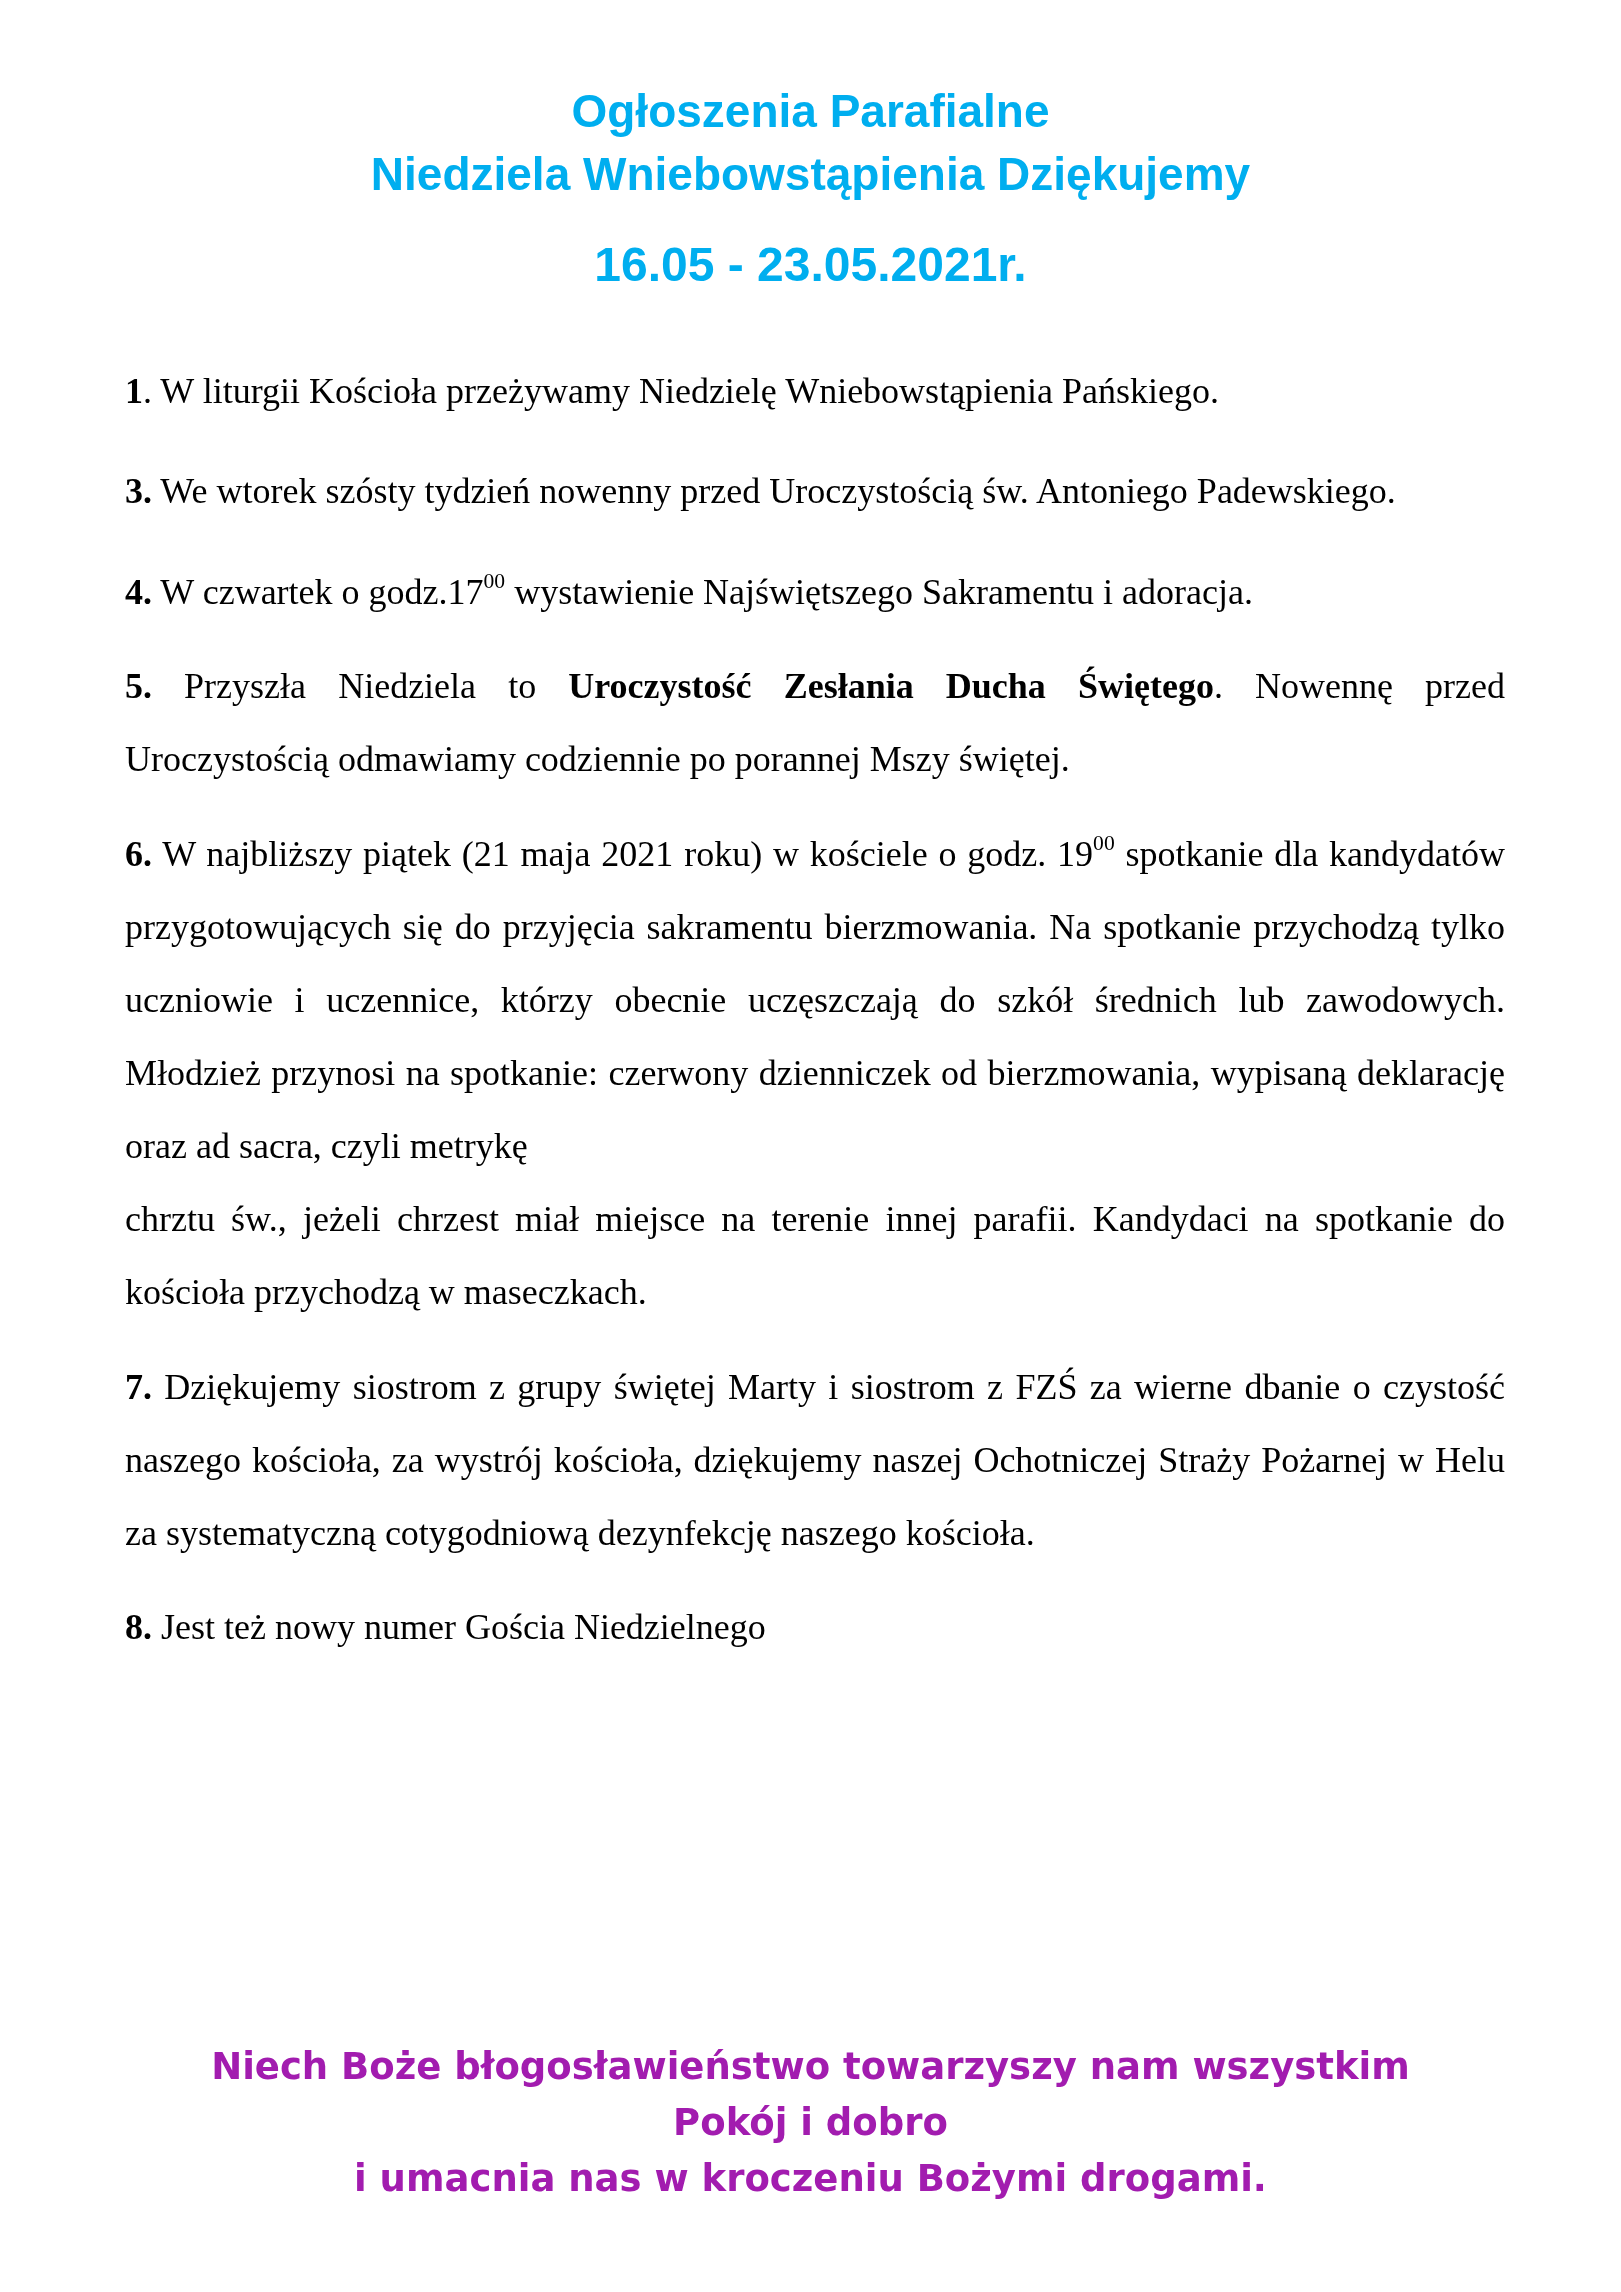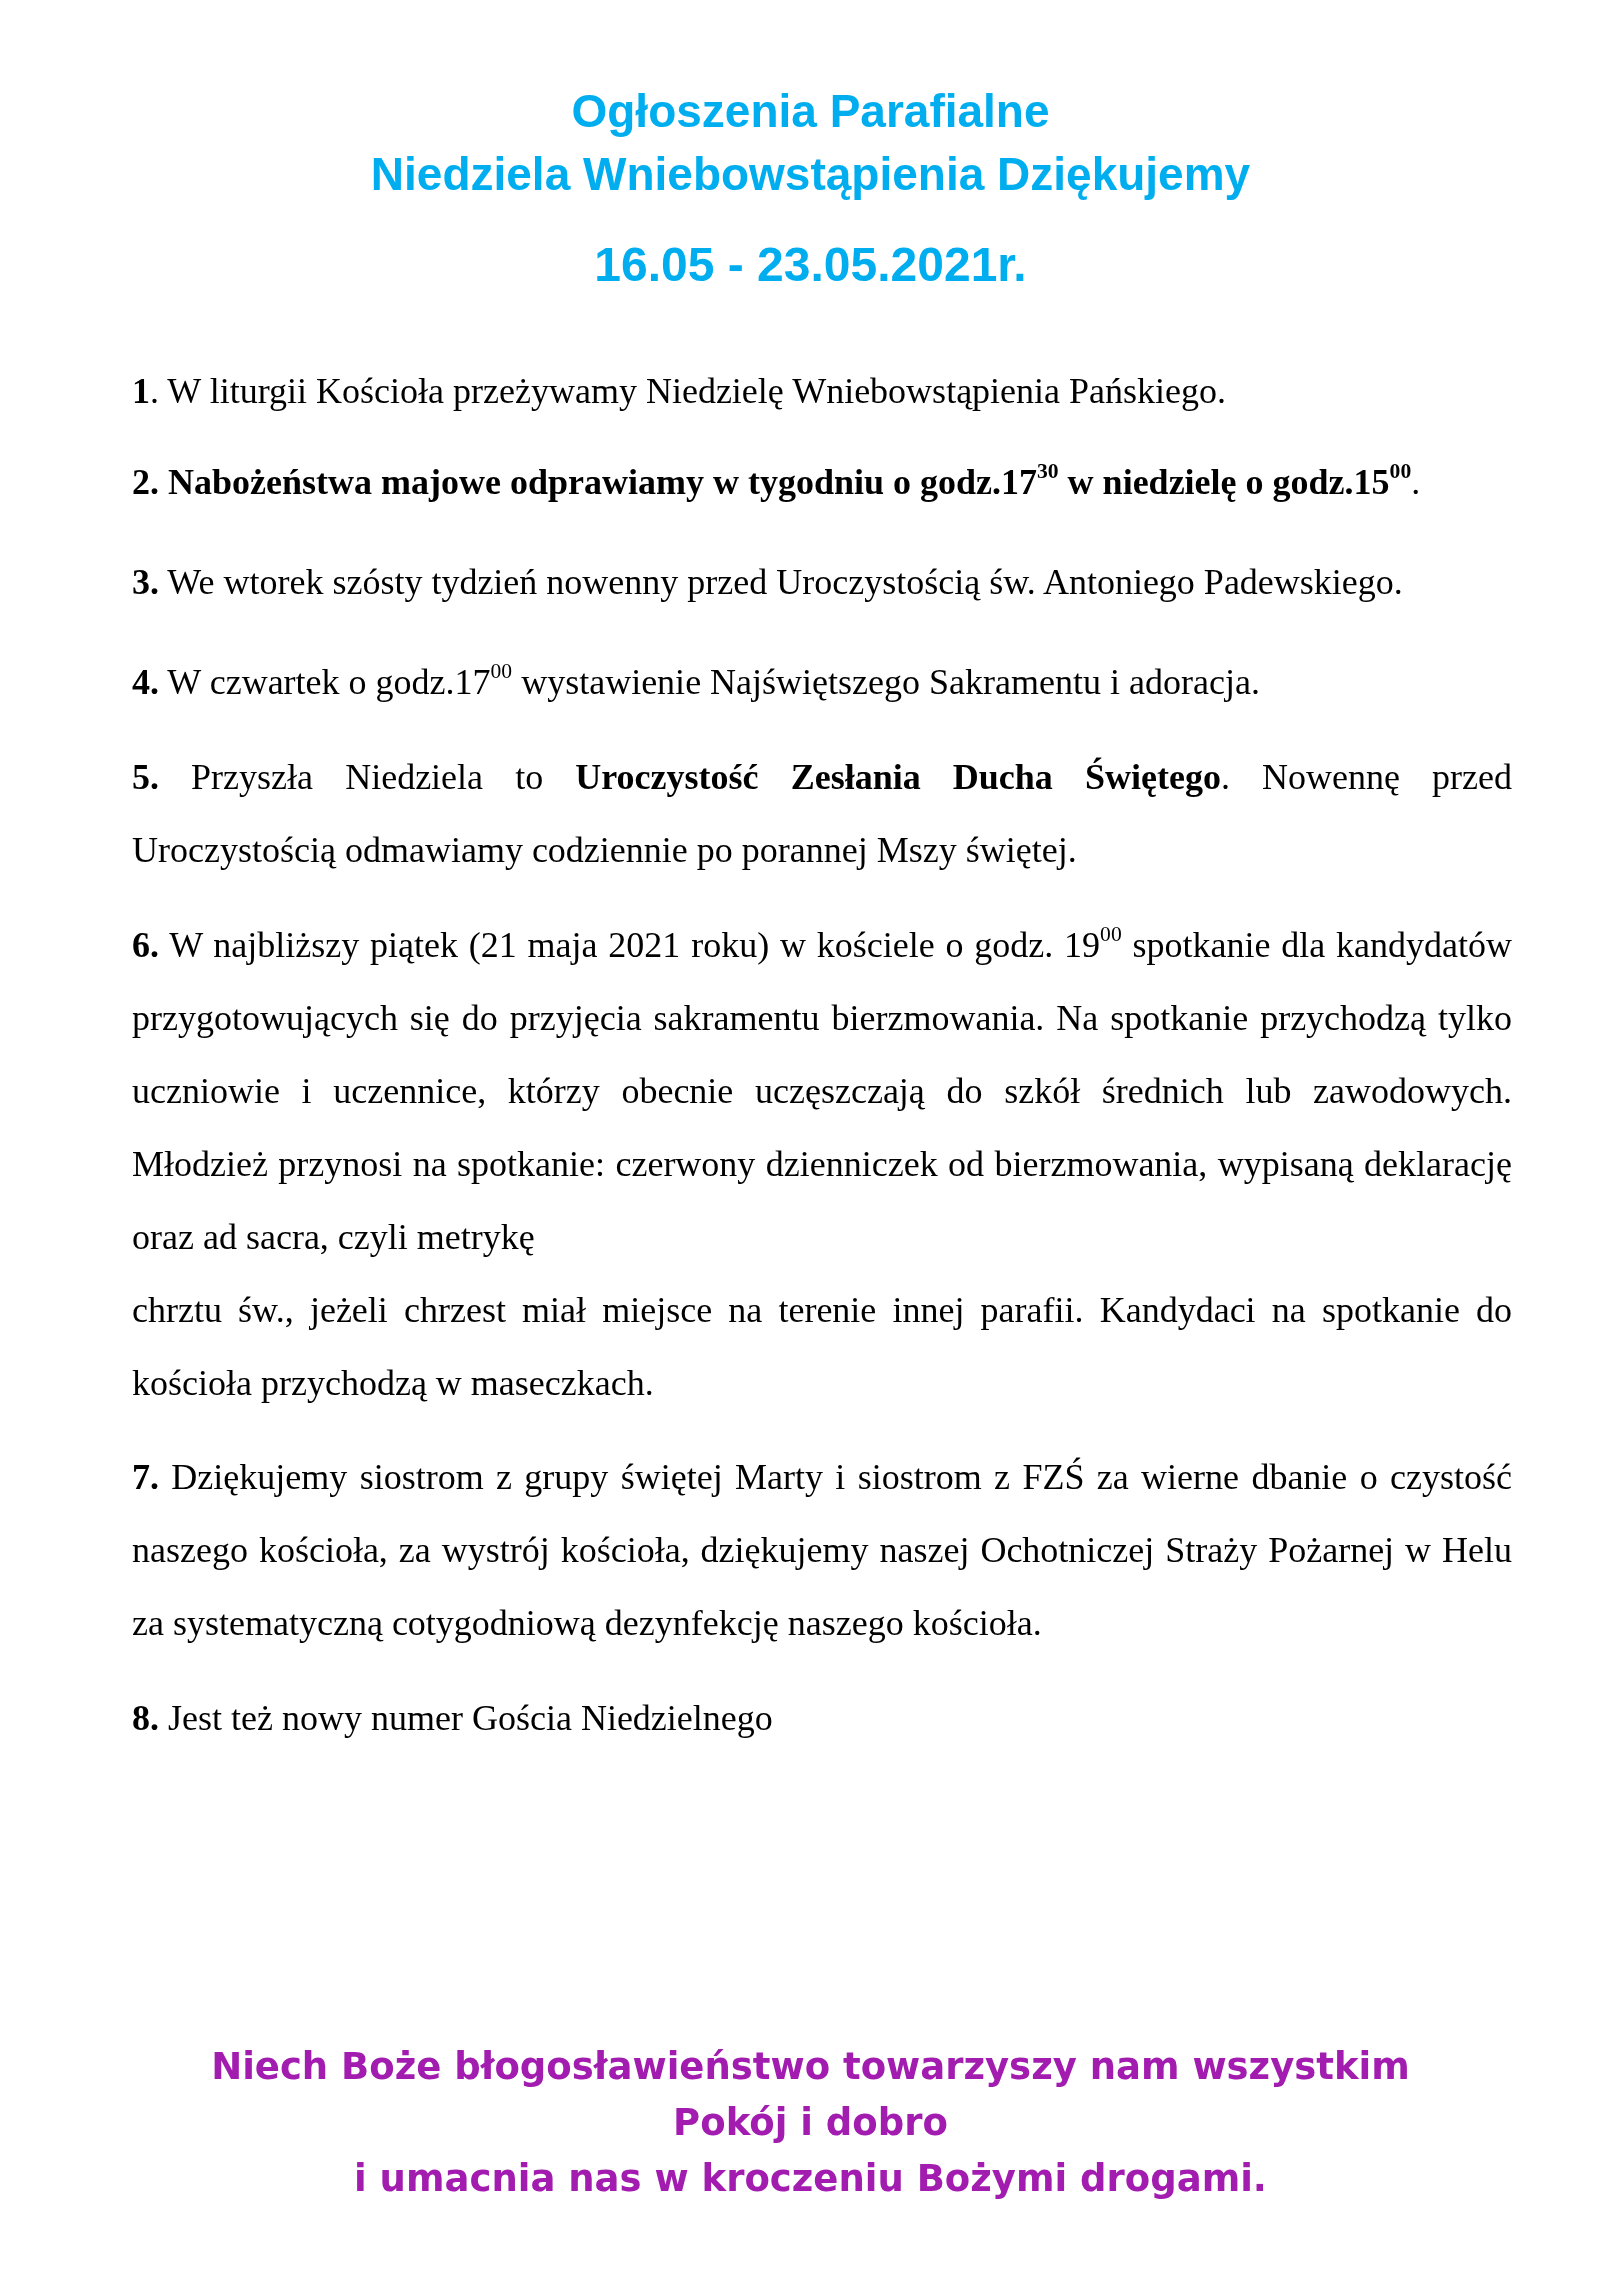--- a/index.html
+++ b/index.html
@@ -5,21 +5,21 @@
     html, body { margin: 0; padding: 0; background: #ffffff; }
     body { width: 1621px; height: 2293px; position: relative; overflow: hidden; }
     .page { position: absolute; left: 0; top: 0; width: 1398px; height: 2293px; }
     .header {
       position: absolute; left: 0; top: 80px; width: 1621px; text-align: center;
       font-family: "Liberation Sans", sans-serif; font-weight: bold; color: #00aeef;
     }
     .title-line { font-size: 46px; line-height: 63px; }
     .date { font-size: 48px; margin-top: 31px; line-height: 55px; }
     .body {
-      position: absolute; left: 132px; top: 355px; width: 1380px;
+      position: absolute; left: 125px; top: 355px; width: 1380px;
       font-family: "Liberation Serif", serif; font-size: 36px; color: #000;
       line-height: 73px;
     }
     .item { text-align: justify; margin: 0; }
     .item + .item { margin-top: 19.6px; }
     .item.i2 { margin-top: 17.6px; }
     .num { font-weight: bold; }
     .b { font-weight: bold; }
     sup { font-size: 21.6px; line-height: 0; vertical-align: 15.7px; }
     .blessing {
@@ -36,21 +36,20 @@
   <div class="header">
     <div class="title-line">Ogłoszenia Parafialne</div>
     <div class="title-line">Niedziela Wniebowstąpienia Dziękujemy</div>
     <div class="date">16.05 - 23.05.2021r.</div>
   </div>
 
   <div class="body">
 
     <p class="item"><span class="num">1</span><span>. W liturgii Kościoła przeżywamy Niedzielę Wniebowstąpienia Pańskiego.</span></p>
 
-    <p class="item i2 b"><span class="num">2</span><span>. Nabożeństwa majowe odprawiamy w tygodniu o godz.17</span><sup>30</sup><span> w niedzielę o godz.15</span><sup>00</sup><span style="font-weight:normal">.</span></p>
 
     <p class="item" style="margin-top:27.4px"><span class="num">3.</span><span> We wtorek szósty tydzień nowenny przed Uroczystością św. Antoniego Padewskiego.</span></p>
 
     <p class="item" style="margin-top:27.4px"><span class="num">4.</span><span> W czwartek o godz.17</span><sup>00</sup><span> wystawienie Najświętszego Sakramentu i adoracja.</span></p>
 
     <p class="item" style="margin-top:21.6px"><span class="num">5.</span><span> Przyszła Niedziela to </span><span class="b">Uroczystość Zesłania Ducha Świętego</span><span>. Nowennę przed Uroczystością odmawiamy codziennie po porannej Mszy świętej.</span></p>
 
     <p class="item" style="margin-top:21.6px"><span class="num">6.</span><span> W najbliższy piątek (21 maja 2021 roku) w kościele o godz. 19</span><sup>00</sup><span> spotkanie dla kandydatów przygotowujących się do przyjęcia sakramentu bierzmowania. Na spotkanie przychodzą tylko uczniowie i uczennice, którzy obecnie uczęszczają do szkół średnich lub zawodowych. Młodzież przynosi na spotkanie: czerwony dzienniczek od bierzmowania, wypisaną deklarację oraz ad sacra, czyli metrykę</span><br><span>chrztu św., jeżeli chrzest miał miejsce na terenie innej parafii. Kandydaci na spotkanie do kościoła przychodzą w maseczkach.</span></p>
 
     <p class="item" style="margin-top:21.6px"><span class="num">7.</span><span> Dziękujemy siostrom z grupy świętej Marty i siostrom z FZŚ za wierne dbanie o czystość naszego kościoła, za wystrój kościoła, dziękujemy naszej Ochotniczej Straży Pożarnej w Helu za systematyczną cotygodniową dezynfekcję naszego kościoła.</span></p>

